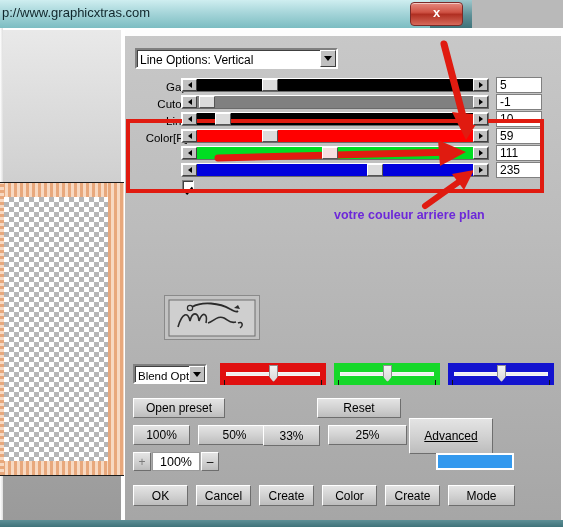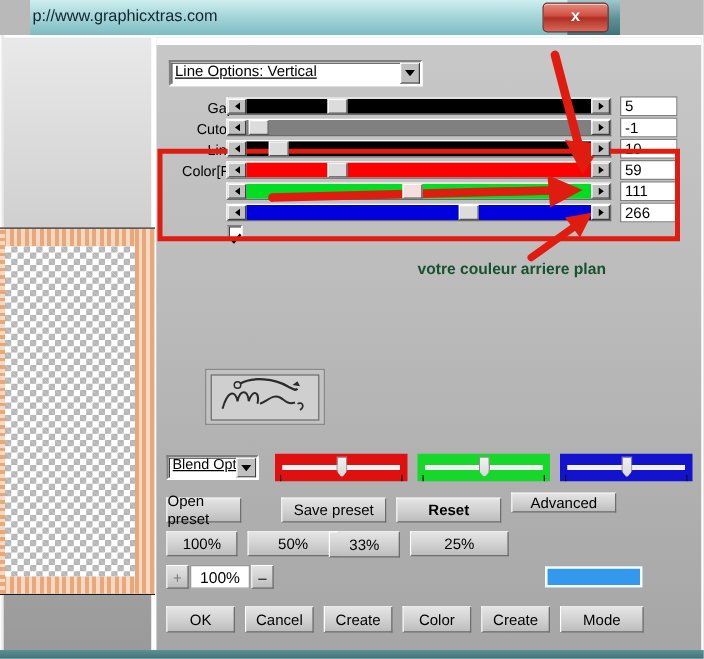--- a/index.html
+++ b/index.html
@@ -9,21 +9,20 @@
     background:#b9b9b9;
     -webkit-font-smoothing:none;
   }
   #root{position:relative;width:563px;height:527px;}
 
   
   .host-titlebar{
     position:absolute;left:0;top:0;width:472px;height:28px;
     background:linear-gradient(180deg,#bfe0e2 0%,#8fc5c9 38%,#6fb0b6 62%,#4f8b91 100%);
     overflow:hidden;
-    margin-left:24px;
   }
   .host-titlebar .sheen{
     position:absolute;left:0;top:0;width:430px;height:28px;
     background:linear-gradient(180deg,#cfeef0 0%,#a7d6da 45%,#7cbdc2 100%);
   }
   .host-titlebar .darkright{
     position:absolute;left:430px;top:0;width:133px;height:28px;
     background:linear-gradient(180deg,#9ec8cc 0%,#5d8f96 55%,#3f737a 100%);
   }
   .host-title{
@@ -83,21 +82,21 @@
   .dlg-white-top{
     position:absolute;left:0;top:0;width:436px;height:6px;background:#fdfdfd;
   }
 
   
   .combo{
     position:absolute;background:#ffffff;border:2px solid;
     border-color:#808080 #ffffff #ffffff #808080;
     box-shadow:inset 1px 1px 0 #404040;
     font-size:12px;color:#000;padding-left:3px;box-sizing:border-box;
-    display:flex;align-items:flex-start;cursor:pointer;overflow:hidden;text-decoration:underline;
+    display:flex;align-items:flex-end;cursor:pointer;overflow:hidden;
   }
   .combo .cval{white-space:nowrap;overflow:hidden;flex:1;}
   .combo .carrow{
     width:16px;height:100%;flex:0 0 16px;
     background:#c0c0c0;border:1px solid;
     border-color:#ffffff #404040 #404040 #ffffff;
     box-sizing:border-box;display:flex;align-items:center;justify-content:center;
   }
   .combo .carrow i{
     display:block;width:0;height:0;border-left:4px solid transparent;
@@ -184,21 +183,21 @@
   }
   .zoomfield{
     position:absolute;background:#ffffff;border:1px solid #9a9a9a;
     box-sizing:border-box;font-size:12.5px;color:#000;
     display:flex;align-items:center;justify-content:center;
   }
 
   
   .anno{position:absolute;left:0;top:0;width:563px;height:527px;pointer-events:none;}
   .anno-text{
-    position:absolute;font-size:12.5px;font-weight:bold;color:#14532d;white-space:nowrap;
+    position:absolute;font-size:12.5px;font-weight:bold;color:#6d28d9;white-space:nowrap;
     font-family:"Liberation Sans", sans-serif;
   }
 </style>
 </head>
 <body>
 
 <div id="root">
 
   <div class="host-titlebar">
     <div class="sheen"></div>
@@ -297,21 +296,21 @@
     <div class="sbar" style="left:56px;top:133px;width:308px;">
       <div class="sbtn left" style="left:0;">
           <i></i>
         </div>
       <div class="sbtn right" style="right:0;">
           <i></i>
         </div>
       <div class="strack" style="left:15px;right:15px;background:#0000dd;"></div>
       <div class="sthumb checker" style="left:185px;background-size:4px 4px;background-position:0 0,2px 2px;"></div>
     </div>
-    <div class="numbox" style="left:371px;top:132px;">266</div>
+    <div class="numbox" style="left:371px;top:132px;">235</div>
 
     <div class="chk-wrap" style="left:57px;top:150px;">
       <span class="chk"></span>
     </div>
 
     <div class="preview-box" style="left:39px;top:265px;width:94px;height:43px;">
       <svg width="88" height="38" viewBox="0 0 88 38">
         <rect x="1" y="1" width="86" height="36" fill="#cfcfcf" stroke="#6e6e6e" stroke-width="1"></rect>
         <path d="M10 28 C14 14, 20 12, 22 22 C24 13, 30 12, 31 22 C34 12, 40 14, 38 24" fill="none" stroke="#2b2b2b" stroke-width="1.6"></path>
         <path d="M40 24 C46 22, 50 16, 56 19 C60 21, 62 25, 68 23" fill="none" stroke="#2b2b2b" stroke-width="1.6"></path>
@@ -341,24 +340,23 @@
       <div class="ttick" style="right:4px;"></div>
       <div class="tthumb" style="left:49px;"></div>
     </div>
     <div class="tbar" style="left:323px;top:333px;width:106px;background:#1313cf;">
       <div class="tgroove"></div>
       <div class="ttick" style="left:4px;"></div>
       <div class="ttick" style="right:4px;"></div>
       <div class="tthumb" style="left:49px;"></div>
     </div>
 
-    <div class="btn" style="left:8px;top:368px;width:60px;height:20px;">Open preset</div>
-    <div class="btn" style="left:100px;top:368px;width:84px;height:20px;">Save preset</div>
-    <div class="btn" style="left:192px;top:368px;width:84px;height:20px;font-weight:bold;">Reset</div>
-    <div class="btn" style="left:284px;top:364px;width:84px;height:16px;">Advanced</div>
+    <div class="btn" style="left:8px;top:368px;width:92px;height:20px;">Open preset</div>
+    <div class="btn" style="left:192px;top:368px;width:84px;height:20px;">Reset</div>
+    <div class="btn" style="left:284px;top:388px;width:84px;height:36px;text-decoration:underline;">Advanced</div>
 
     <div class="btn" style="left:8px;top:395px;width:57px;height:20px;">100%</div>
     <div class="btn" style="left:73px;top:395px;width:73px;height:20px;">50%</div>
     <div class="btn" style="left:138px;top:395px;width:57px;height:21px;">33%</div>
     <div class="btn" style="left:203px;top:395px;width:79px;height:20px;">25%</div>
 
     <div class="btn" style="left:8px;top:422px;width:18px;height:19px;color:#7a7a7a;">+</div>
     <div class="zoomfield" style="left:27px;top:422px;width:48px;height:19px;">100%</div>
     <div class="btn" style="left:76px;top:422px;width:18px;height:19px;">–</div>
     <div class="swatch" style="left:311px;top:423px;width:78px;height:17px;background:#3399ee;"></div>

